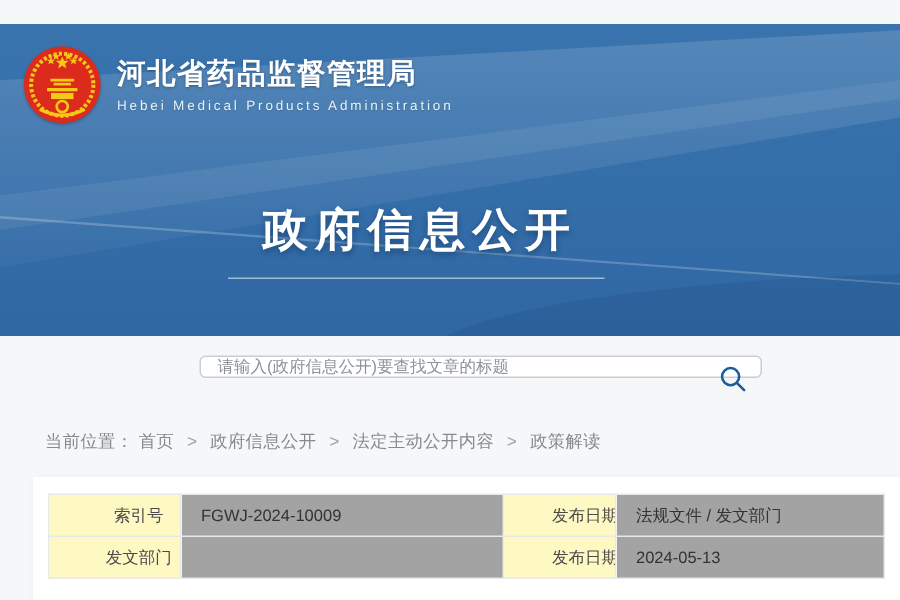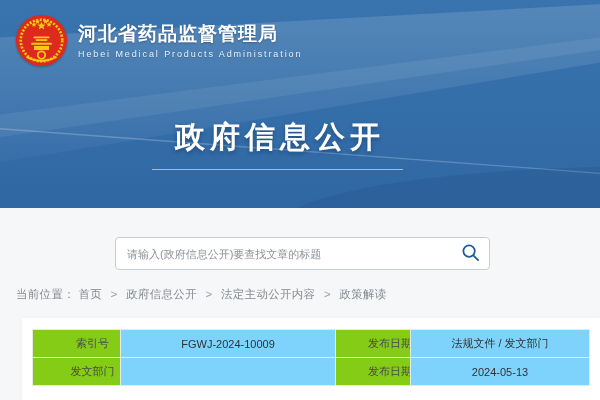--- a/index.html
+++ b/index.html
@@ -2,21 +2,21 @@
 <html><head>
 <meta charset="utf-8">
 <style>
   * { margin:0; padding:0; box-sizing:border-box; }
   html,body { width:600px; height:400px; overflow:hidden; }
   body { font-family:"Liberation Sans","DejaVu Sans",sans-serif; background:#f6f7f8; }
   .page { position:relative; width:600px; height:400px; background:#f6f7f8; overflow:hidden; }
 
   
   .banner {
-    position:absolute; left:0; top:0; width:600px; height:208px;
+    position:absolute; left:0; top:16px; width:600px; height:208px;
     background:linear-gradient(180deg,#3a74ae 0%,#346ea9 55%,#2f67a3 100%);
     overflow:hidden;
   }
   .wave-a { position:absolute; left:0; top:0; width:100%; height:100%;
     background:linear-gradient(180deg,rgba(255,255,255,.14),rgba(255,255,255,0));
     clip-path:polygon(0 18%, 100% 2%, 100% 30%, 0 78%); }
   .wave-b { position:absolute; left:0; top:0; width:100%; height:100%;
     background:rgba(255,255,255,.07);
     clip-path:polygon(0 55%, 100% 18%, 100% 24%, 0 66%); }
   .wave-line { position:absolute; left:0; top:0; width:100%; height:100%;
@@ -34,42 +34,42 @@
     text-shadow:0 1px 1px rgba(0,0,0,.2); }
 
   
   .banner-title { position:absolute; left:0; top:117px; width:560px; text-align:center;
     color:#fff; font-size:30px; font-weight:bold; letter-spacing:5px;
     text-shadow:0 2px 4px rgba(10,35,70,.45); }
   .banner-underline { position:absolute; left:152px; top:169px; width:251px; height:1px;
     background:rgba(255,255,255,.55); }
 
   
-  .search-wrap { position:absolute; left:115px; top:237px; width:375px; height:33px;
+  .search-wrap { position:absolute; left:133px; top:237px; width:375px; height:15px;
     background:#fff; border:1px solid #c9ced4; border-radius:4px; }
   .search-input { position:absolute; left:0; top:0; width:100%; height:100%;
     border:none; outline:none; background:transparent; border-radius:4px;
     padding:0 38px 0 11px; font-size:11px; color:#333;
     font-family:"Liberation Sans","DejaVu Sans",sans-serif; }
   .search-input::placeholder { color:#8d9299; }
   .search-btn { position:absolute; right:9px; top:5px; width:19px; height:19px;
     background:none; border:none; cursor:pointer; padding:0; }
 
-  .breadcrumb { position:absolute; left:16px; top:287px; font-size:11.5px; color:#858a90;
+  .breadcrumb { position:absolute; left:30px; top:287px; font-size:11.5px; color:#858a90;
     letter-spacing:.3px; white-space:nowrap; }
   .breadcrumb a { color:#858a90; text-decoration:none; }
   .breadcrumb .sep { margin:0 5px; color:#9aa0a6; }
 
   .card { position:absolute; left:22px; top:318px; width:578px; height:110px;
     background:#fff; box-shadow:0 0 5px rgba(0,0,0,.04); }
   .doc-table { border-collapse:collapse; table-layout:fixed; width:558px;
     margin:11px 0 0 10px; font-size:11px; color:#333; }
   .doc-table td { border:1px solid #e7e8ea; height:28px; overflow:hidden; white-space:nowrap; }
-  .doc-table td.lbl { background:#84cc16; text-align:center; color:#4a4a4a;padding-left:32px; }
-  .doc-table td.val { background:#7dd3fc; padding:0 13px;text-align:center; }
+  .doc-table td.lbl { background:#fef9c3; text-align:center; color:#4a4a4a;padding-left:32px; }
+  .doc-table td.val { background:#a3a3a3; padding:0 13px; }
 </style>
 </head>
 <body>
 
 <div class="page">
 
   <div class="banner">
     <div class="wave-a"></div>
     <div class="wave-b"></div>
     <div class="wave-line"></div>

